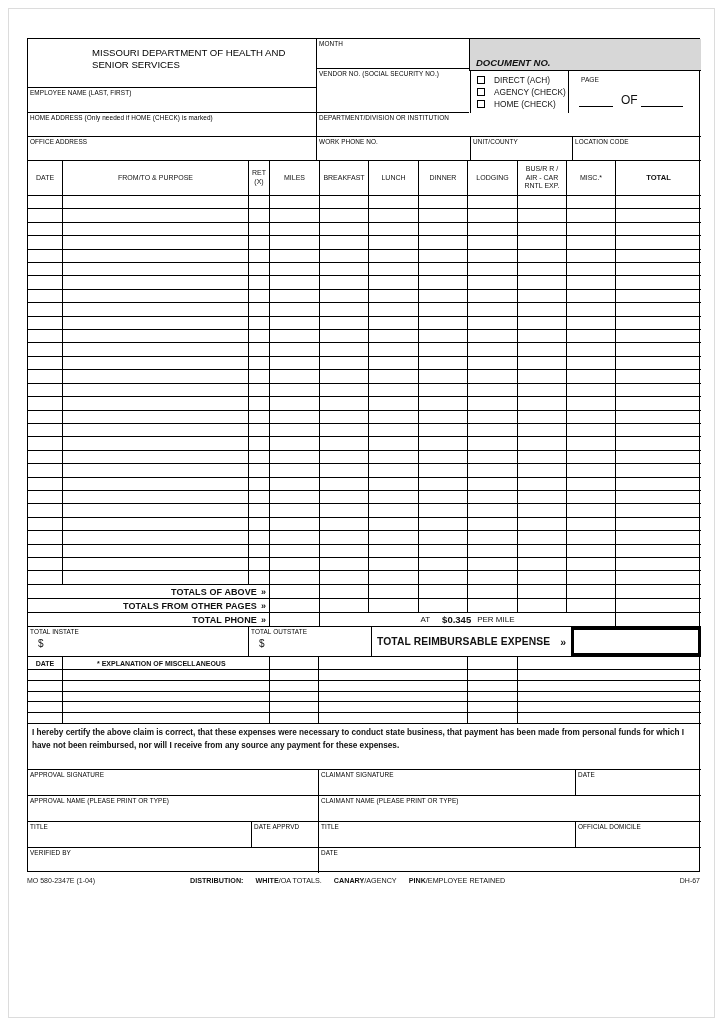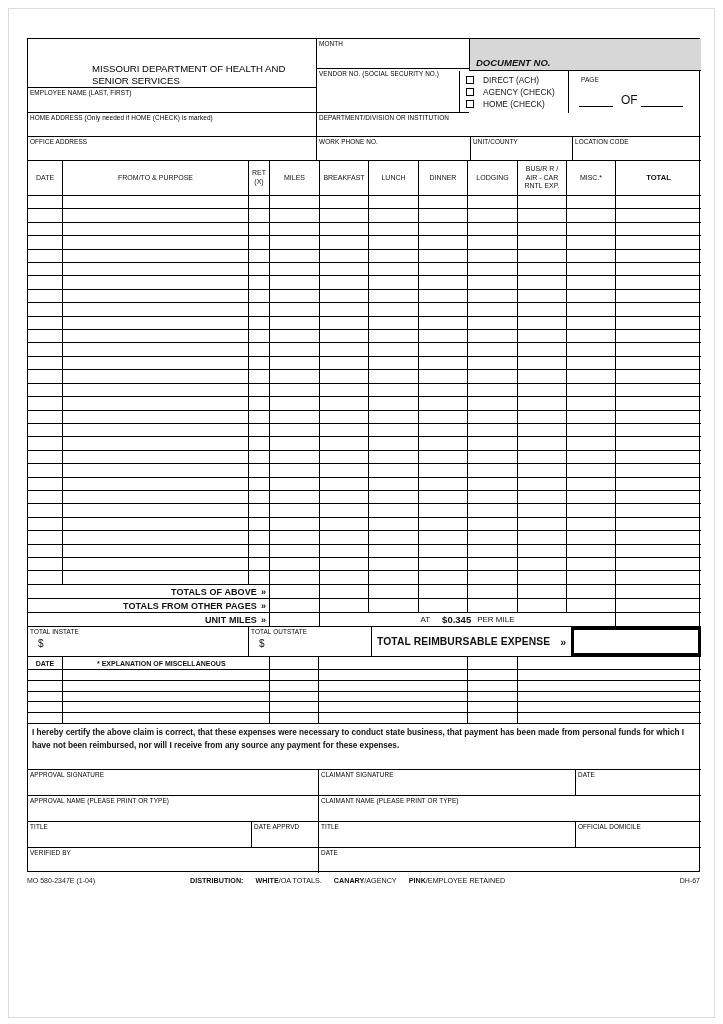--- a/index.html
+++ b/index.html
@@ -10,27 +10,27 @@
     overflow: hidden;
   }
   .scan-frame { position:absolute; left:8px; top:8px; right:8px; bottom:6px; border:1px solid #dcdcdc; pointer-events:none; }
   .form { position:absolute; left:27px; top:38px; width:673px; height:834px; border:1.6px solid #000; background:#fff; }
   .abs { position:absolute; }
   .lbl { font-size:6.4px; letter-spacing:.1px; color:#000; padding:1px 0 0 2px; line-height:1.25; }
   .box { border-left:1px solid #000; }
 
   
   .title-block { left:0; top:0; width:288px; height:48px; }
-  .agency { margin:24px 0 0 64px; width:232px; font-size:9.6px; line-height:1.3; color:#000; }
+  .agency { margin:8px 0 0 64px; width:232px; font-size:9.6px; line-height:1.3; color:#000; }
   .form-title { margin:1px 0 0 64px; font-size:13.5px; font-weight:bold; letter-spacing:.2px; color:#000; }
   .month-box { left:288px; top:0; width:153px; height:30px; border-bottom:1px solid #000; }
   .docno-box { left:441px; top:0; width:232px; height:32px; border-bottom:1px solid #000; background:#d7d7d7; display:flex; align-items:flex-end; }
   .docno-label { font-size:9.5px; font-weight:bold; font-style:italic; padding:0 0 2px 6px; }
   .vendor-box { left:288px; top:30px; width:153px; height:44px; border-bottom:1px solid #000; }
-  .check-box-area { left:431px; top:32px; width:99px; height:42px; padding:3px 0 0 6px; }
+  .check-box-area { left:442px; top:32px; width:99px; height:42px; padding:3px 0 0 6px; }
   .cb-row { display:flex; align-items:center; height:12px; }
   .cb { width:8px; height:8px; border:1px solid #000; margin-right:9px; background:#fff; }
   .cb-label { font-size:8.3px; white-space:nowrap; }
   .page-box { left:540px; top:32px; width:133px; height:42px; border-left:1px solid #000; }
   .page-word { font-size:6.6px; padding:5px 0 0 12px; }
   .page-lines { display:flex; align-items:flex-end; margin:10px 0 0 10px; font-size:12px; }
   .blank-line { display:inline-block; border-bottom:1px solid #000; height:9px; }
   .employee-row { left:0; top:48px; width:288px; height:26px; border-top:1px solid #000; border-bottom:1px solid #000; }
   .home-row { left:0; top:74px; width:288px; height:24px; border-bottom:1px solid #000; }
   .office-row { left:0; top:98px; width:288px; height:24px; border-bottom:1px solid #000; }
@@ -590,21 +590,21 @@
           <div class="td" style="width: 49px;"></div>
           <div class="td" style="width: 50px;"></div>
           <div class="td" style="width: 49px;"></div>
           <div class="td" style="width: 50px;"></div>
           <div class="td" style="width: 49px;"></div>
           <div class="td" style="width: 49px;"></div>
           <div class="td" style="width: 85px;"></div>
         </div>
         <div class="tot-row">
           <div class="tot-label">
-            <span>UNIT MILES</span>
+            <span>TOTAL PHONE</span>
             <span class="arr">»</span>
           </div>
           <div class="td" style="width: 50px;"></div>
           <div class="td rate-cell" style="width: 296px;">
             <span class="at">AT</span>
             <span class="rate">$0.345</span>
             <span class="pm">PER MILE</span>
           </div>
           <div class="td" style="width: 85px;"></div>
         </div>

